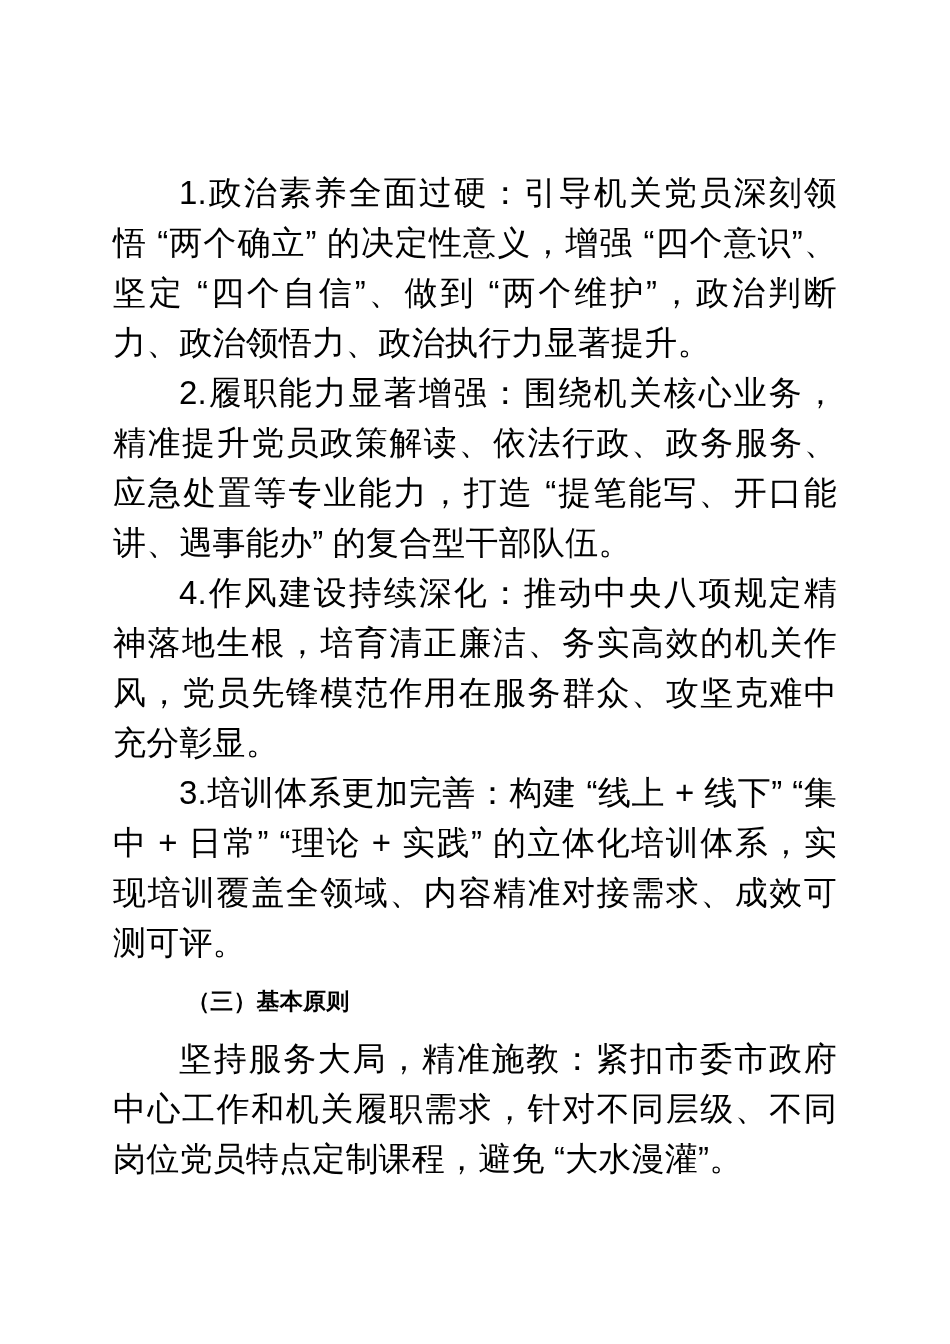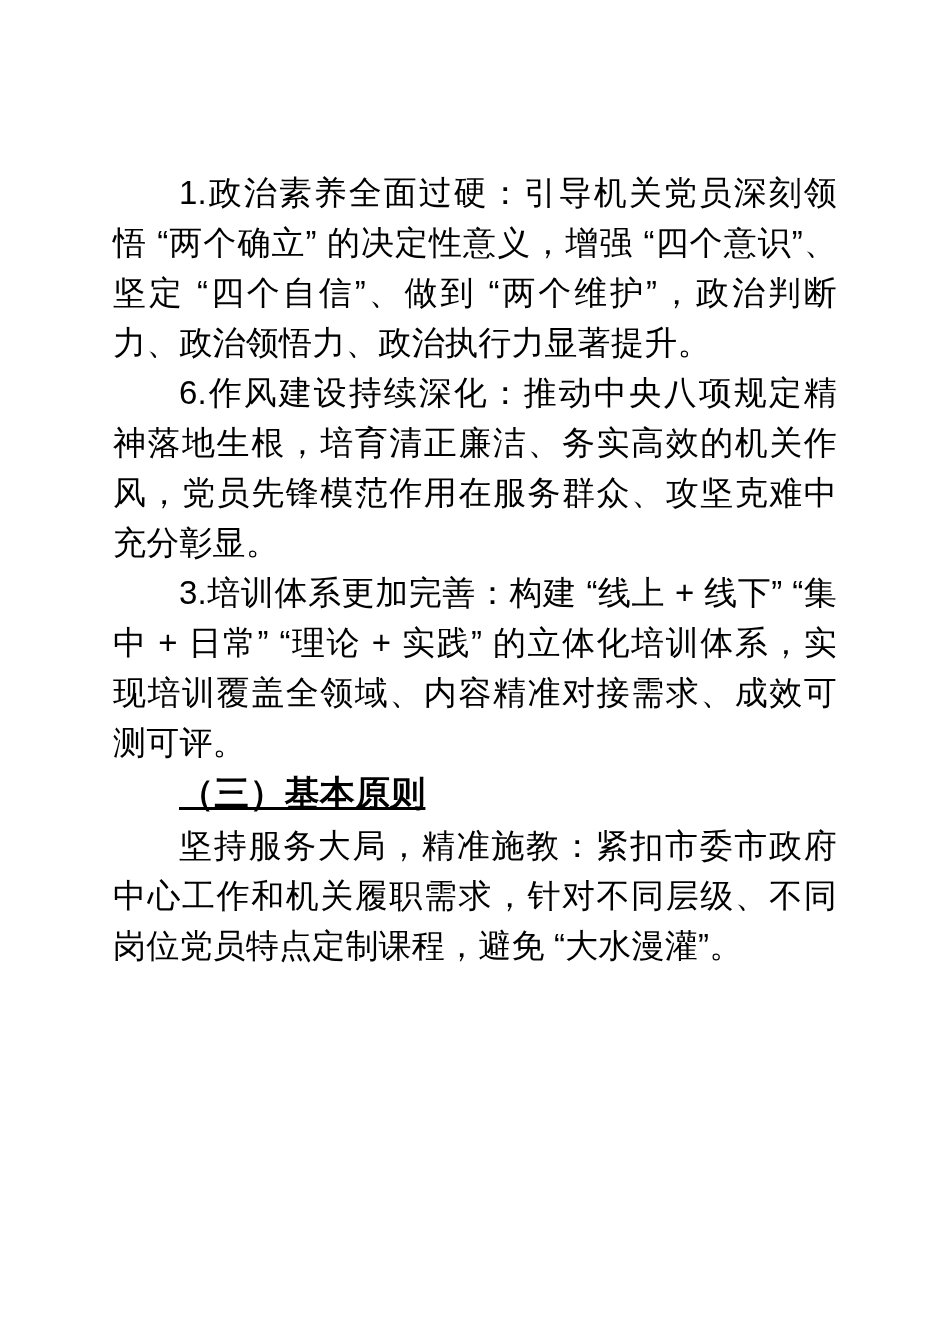--- a/index.html
+++ b/index.html
@@ -30,42 +30,42 @@
     font-size: 33px;
     line-height: 50px;
     text-align: justify;
     text-justify: inter-ideograph;
     text-indent: 66px;
     letter-spacing: 0.2px;
     font-weight: 400;
     word-break: break-all;
   }
   .heading {
-    margin: 0;
-    font-size: 35px;
+    margin: 8px;
+    font-size: 23px;
     line-height: 50px;
     text-indent: 66px;
     font-weight: 700;
     letter-spacing: 0.2px;
-    text-decoration: underline;
   }
   .gap-before {
     margin-top: 3px;
   }
 </style>
 </head>
 <body>
 
 <div id="page">
   <div id="content">
 
     <p class="para">1.政治素养全面过硬：引导机关党员深刻领悟 “两个确立” 的决定性意义，增强 “四个意识”、坚定 “四个自信”、做到 “两个维护”，政治判断力、政治领悟力、政治执行力显著提升。</p>
 
+    <p class="para">2.履职能力显著增强：围绕机关核心业务，精准提升党员政策解读、依法行政、政务服务、应急处置等专业能力，打造 “提笔能写、开口能讲、遇事能办” 的复合型干部队伍。</p>
 
-    <p class="para">6.作风建设持续深化：推动中央八项规定精神落地生根，培育清正廉洁、务实高效的机关作风，党员先锋模范作用在服务群众、攻坚克难中充分彰显。</p>
+    <p class="para">4.作风建设持续深化：推动中央八项规定精神落地生根，培育清正廉洁、务实高效的机关作风，党员先锋模范作用在服务群众、攻坚克难中充分彰显。</p>
 
     <p class="para">3.培训体系更加完善：构建 “线上 + 线下” “集中 + 日常” “理论 + 实践” 的立体化培训体系，实现培训覆盖全领域、内容精准对接需求、成效可测可评。</p>
 
     <p class="heading">（三）基本原则</p>
 
 
     <p class="para gap-before">坚持服务大局，精准施教：紧扣市委市政府中心工作和机关履职需求，针对不同层级、不同岗位党员特点定制课程，避免 “大水漫灌”。</p>
 
   </div>
 </div>

